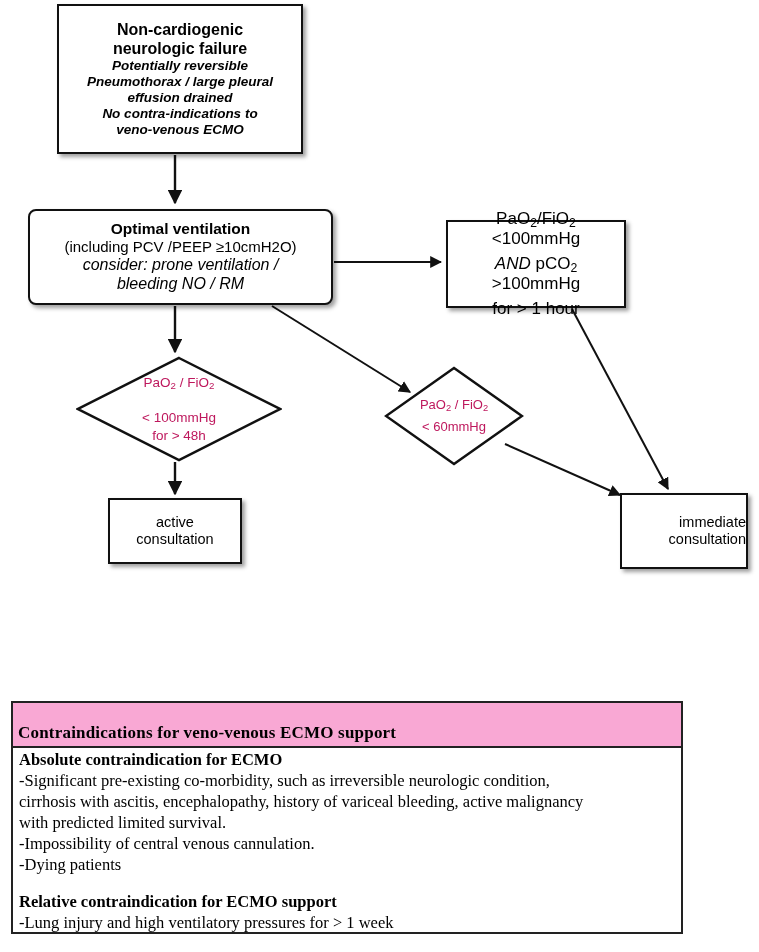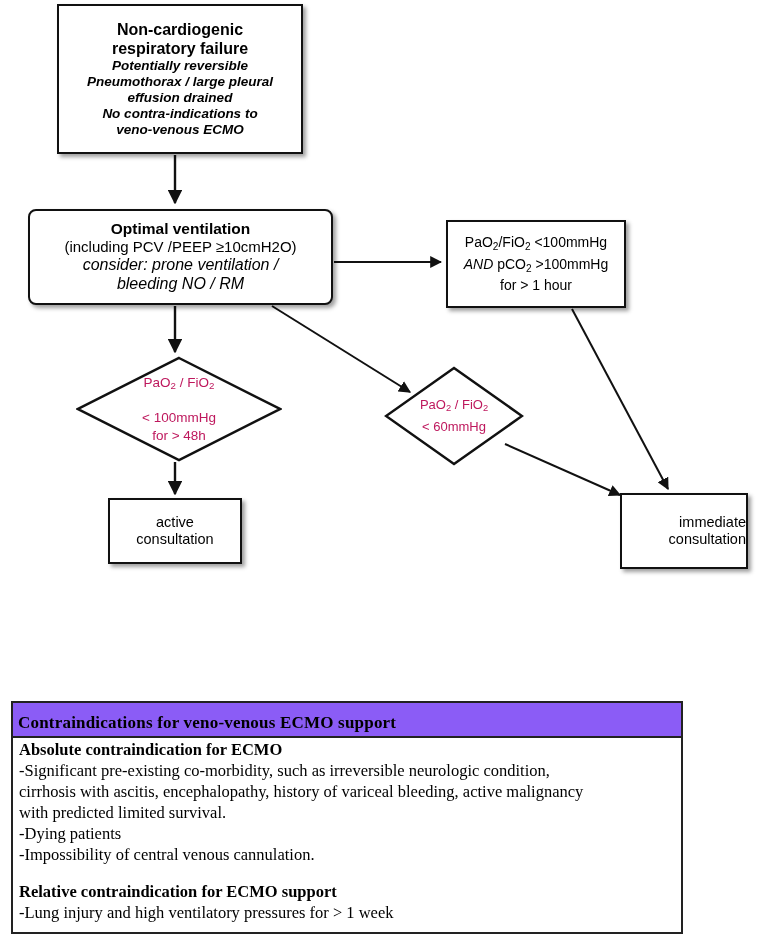--- a/index.html
+++ b/index.html
@@ -64,21 +64,21 @@
     font-size: 14.5px;
   }
   #node-vent .hd { font-weight: bold; font-size: 15.5px; }
   #node-vent .sub { font-size: 15px; }
   #node-vent .it { font-style: italic; font-size: 16px; }
 
   
   #node-crit {
     left: 446px; top: 220px; width: 180px; height: 88px;
     padding: 2px 4px;
-    font-size: 14px;
+    font-size: 17px;
   }
   #node-crit .ln { margin: 2.5px 0; }
   #node-crit .it { font-style: italic; }
 
   
   #node-delayed {
     left: 108px; top: 498px; width: 134px; height: 66px;
     font-size: 14.5px;
   }
   #node-immediate {
@@ -122,25 +122,25 @@
     left: 11px; top: 701px;
     width: 672px;
     height: 233px;
     box-sizing: border-box;
     border: 2px solid #222222;
     background: #ffffff;
     font-family: "Liberation Serif", serif;
     color: #000000;
   }
   #contra-header {
-    background: #8b5cf6;
+    background: #f9a8d4;
     border-bottom: 2px solid #222222;
     font-weight: bold;
     font-size: 17px;
-    padding: 10px 5px 3px 5px;
+    padding: 20px 5px 3px 5px;
     letter-spacing: 0.2px;
   }
   #contra-body {
     padding: 2px 8px 4px 6px;
     font-size: 16.5px;
     line-height: 1.27;
   }
   #contra-body .sect { font-weight: bold; }
   #contra-body p { margin: 0; }
   #contra-body .gap { height: 16px; }
@@ -167,21 +167,21 @@
 
     <line x1="572" y1="309" x2="668" y2="489" stroke="#111111" stroke-width="2" marker-end="url(#arrow)"></line>
 
     <line x1="175" y1="462" x2="175" y2="494" stroke="#111111" stroke-width="2.4" marker-end="url(#arrow)"></line>
 
     <line x1="505" y1="444" x2="620" y2="495" stroke="#111111" stroke-width="2" marker-end="url(#arrow)"></line>
   </svg>
 
   <div class="node" id="node-start">
     <span class="ln hd">Non-cardiogenic</span>
-    <span class="ln hd">respiratory failure</span>
+    <span class="ln hd">neurologic failure</span>
     <span class="ln it">Potentially reversible</span>
     <span class="ln it">Pneumothorax / large pleural</span>
     <span class="ln it">effusion drained</span>
     <span class="ln it">No contra-indications to</span>
     <span class="ln it">veno-venous ECMO</span>
   </div>
 
   <div class="node" id="node-vent">
     <span class="ln hd">Optimal ventilation</span>
     <span class="ln sub">(including PCV /PEEP ≥10cmH2O)</span>
@@ -227,19 +227,19 @@
   </div>
 </div>
 
 <div id="contra-table">
   <div id="contra-header">Contraindications for veno-venous ECMO support</div>
   <div id="contra-body">
     <p class="sect">Absolute contraindication for ECMO</p>
     <p>-Significant pre-existing co-morbidity, such as irreversible neurologic condition,</p>
     <p>cirrhosis with ascitis, encephalopathy, history of variceal bleeding, active malignancy</p>
     <p>with predicted limited survival.</p>
+    <p>-Impossibility of central venous cannulation.</p>
     <p>-Dying patients</p>
-    <p>-Impossibility of central venous cannulation.</p>
     <div class="gap"></div>
     <p class="sect">Relative contraindication for ECMO support</p>
     <p>-Lung injury and high ventilatory pressures for &gt; 1 week</p>
   </div>
 </div>
 
 </body></html>

